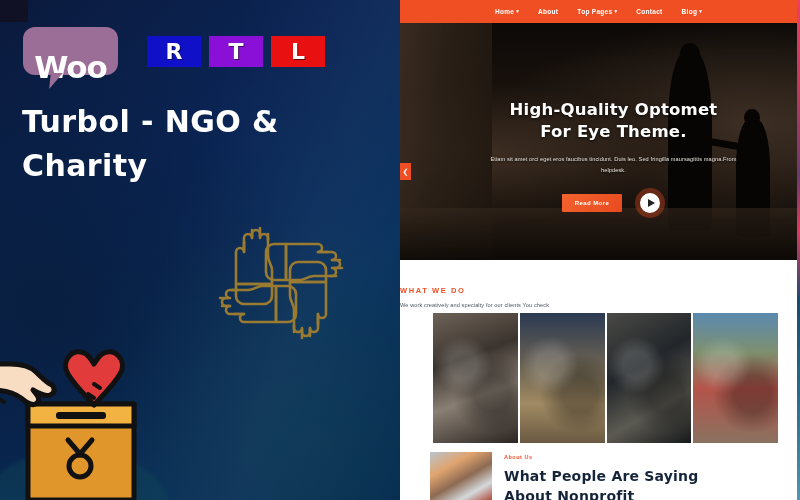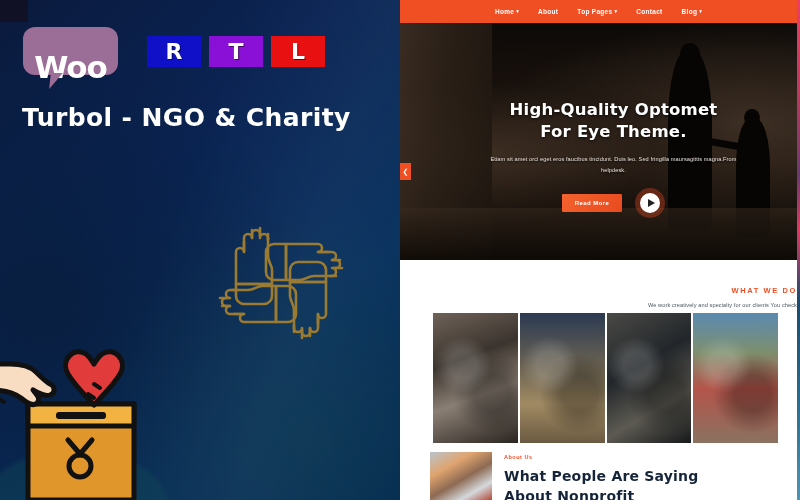--- a/index.html
+++ b/index.html
@@ -61,21 +61,21 @@
     font-family:"DejaVu Sans", sans-serif;
   }
   .rtl-chip.c0{ background:#1010c8; }
   .rtl-chip.c1{ background:#8a10d8; }
   .rtl-chip.c2{ background:#e81010; }
   .rtl-chip .glyph{ text-shadow:1px 1px 0 rgba(0,0,0,.55); }
 
   
   .left-title{
     position:absolute; left:22px; top:100px; width:350px;
-    color:#fff; font-size:25px; line-height:1.45; font-weight:bold;
+    color:#fff; font-size:30px; line-height:1.45; font-weight:bold;
     letter-spacing:.4px;
     font-family:"DejaVu Sans", sans-serif;
   }
   .left-title .ln{ display:block; }
 
   
   .hands-icon{ position:absolute; left:214px; top:222px; width:134px; height:122px; }
 
   
   .donate-illus{ position:absolute; left:-6px; top:300px; width:200px; height:200px; }
@@ -166,21 +166,21 @@
   .play-btn{
     width:20px; height:20px; border-radius:50%; background:#fff;
     display:flex; align-items:center; justify-content:center;
   }
   .play-tri{
     width:0; height:0; margin-left:2px;
     border-left:7px solid #222; border-top:4.5px solid transparent; border-bottom:4.5px solid transparent;
   }
 
   
-  .wwd{ position:absolute; left:0; top:260px; width:397px; text-align:right; }
+  .wwd{ position:absolute; left:0; top:260px; width:397px; text-align:left; }
   .wwd-kicker{
     color:#f04e23; font-size:7.5px; font-weight:bold; letter-spacing:1.6px;
     margin-top:26px;
   }
   .wwd-sub{ color:#4a5560; font-size:5.6px; margin-top:7px; letter-spacing:.1px; }
 
   
   .gallery{
     position:absolute; left:33px; top:313px; width:345px; height:130px;
     display:flex; gap:2px; overflow:hidden;

